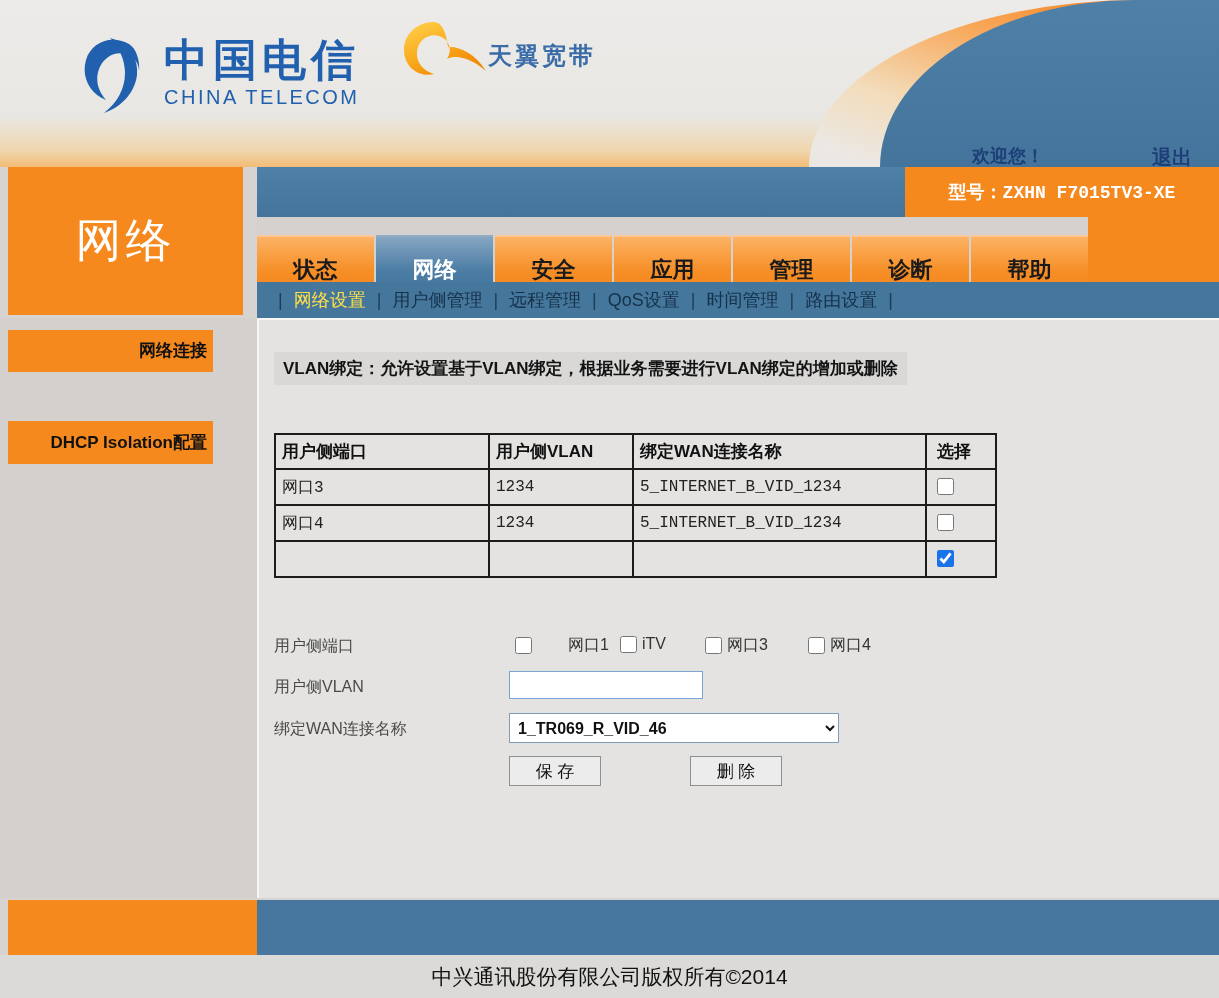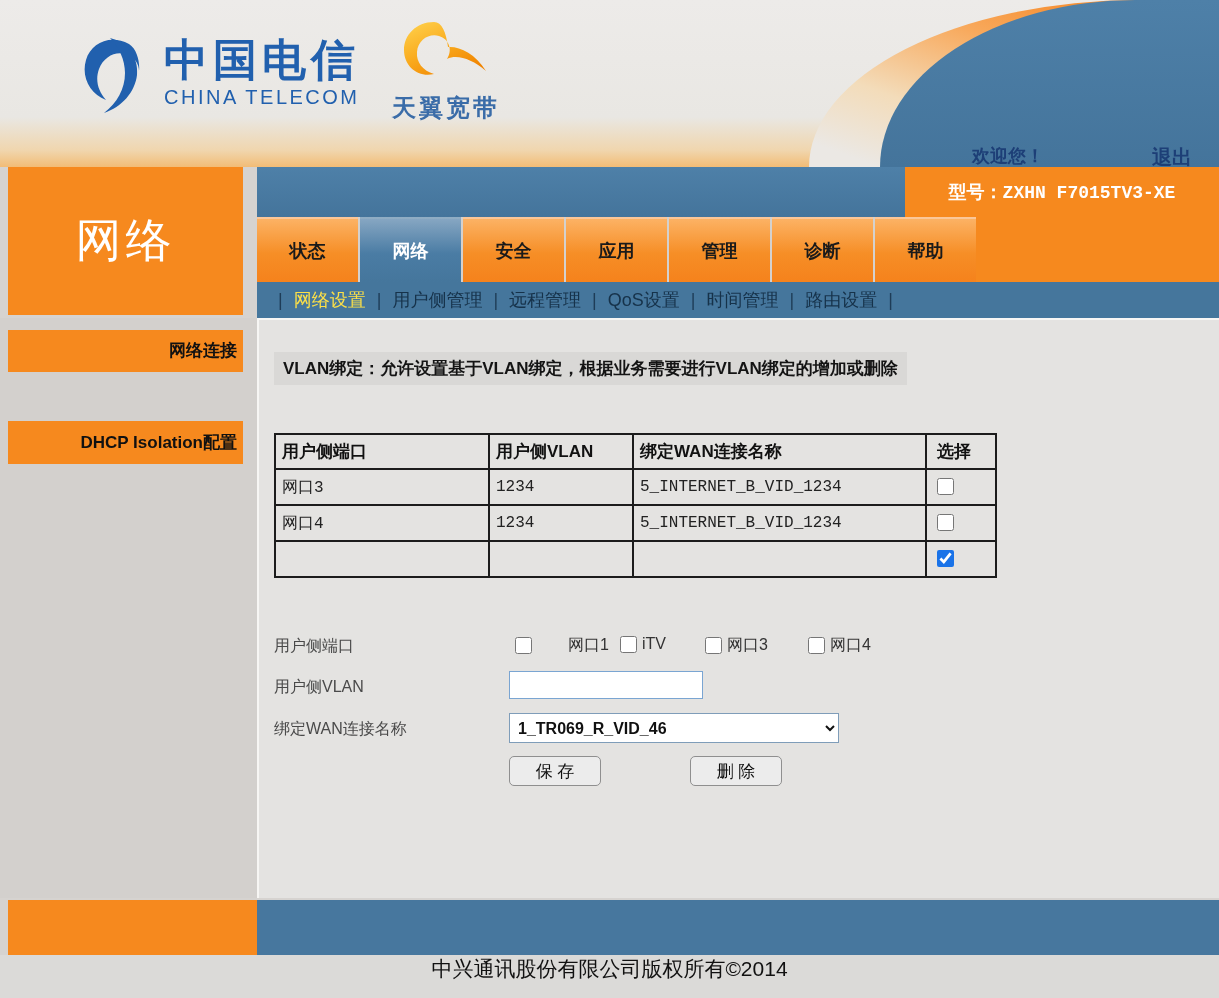--- a/index.html
+++ b/index.html
@@ -12,55 +12,55 @@
   .swoosh-orange{position:absolute;right:0;top:0;width:410px;height:167px;
           border-top-left-radius:330px 167px;
           background:linear-gradient(200deg,#f5831f 8%,#f8a95c 38%,#f3dcba 68%,#ebe8e4 92%);}
   .blue-corner{position:absolute;right:0;top:0;width:339px;height:167px;
           border-top-left-radius:257px 168px;
           background:linear-gradient(180deg,#4e80a8 0%,#44749b 100%);}
   .logo-ct{position:absolute;left:82px;top:34px;display:flex;align-items:flex-start;gap:20px;}
   .logo-ct .txt{display:flex;flex-direction:column;}
   .brand-cn{font-size:44px;font-weight:bold;color:#2160ae;letter-spacing:5px;line-height:52px;}
   .brand-en{font-size:20px;font-weight:normal;color:#2160ae;letter-spacing:2.5px;line-height:22px;}
-  .logo-ty{position:absolute;left:392px;top:20px;display:flex;flex-direction:column;align-items:flex-start;}
+  .logo-ty{position:absolute;left:392px;top:20px;display:flex;flex-direction:row;align-items:center;}
   .ty-label{font-size:24px;font-weight:bold;color:#3a6ca8;letter-spacing:3px;margin-top:2px;}
   .welcome{position:absolute;left:972px;top:144px;font-size:18px;font-weight:bold;color:#1d3f77;}
   .logout{position:absolute;left:1152px;top:144px;font-size:20px;font-weight:bold;color:#1d3f77;cursor:pointer;text-decoration:none;}
 
   
   .titlebar{position:absolute;left:257px;top:167px;width:962px;height:50px;
             background:linear-gradient(180deg,#4e80a8,#44749b);}
   .gateway{position:absolute;left:500px;top:13px;width:400px;text-align:right;
            color:#f2f4f6;font-size:18px;font-weight:bold;font-family:"Liberation Mono","Liberation Sans",monospace;}
   .model-badge{position:absolute;left:905px;top:167px;width:314px;height:52px;background:#f6891e;
            color:#fff;font-size:18px;font-weight:bold;text-align:center;line-height:52px;
            font-family:"Liberation Mono","Liberation Sans",monospace;}
 
   
   .tabbar{position:absolute;left:257px;top:217px;width:962px;height:65px;background:#f6891e;}
   .tabs{position:absolute;left:0;top:0;display:flex;gap:2px;background:#d4d1ce;}
-  .tab{width:101px;height:65px;line-height:65px;text-align:center;font-size:18px;font-weight:bold;color:#1a1a1a;
+  .tab{width:117px;height:65px;line-height:65px;text-align:center;font-size:22px;font-weight:bold;color:#1a1a1a;
        background:linear-gradient(180deg,#fcb264 0%,#f68e26 55%,#f5821c 100%);
-       border-top:2px solid rgba(255,255,255,.55);box-sizing:border-box;cursor:pointer;}
+       border-top:2px solid rgba(255,255,255,.55);box-sizing:border-box;cursor:pointer;margin-top:18px;}
   .tab.active{background:linear-gradient(180deg,#86a6c2 0%,#4a7ca4 55%,#45769c 100%);
        color:#fff;border-top:2px solid rgba(255,255,255,.4);}
 
   
   .subnav{position:absolute;left:257px;top:282px;width:962px;height:36px;background:#45769c;
           display:flex;align-items:center;padding-left:10px;box-sizing:border-box;font-size:18px;}
   .subnav .sep{color:#1e3c57;margin:0 11px;}
   .subnav .sn-item{color:#16324a;cursor:pointer;}
   .subnav .sn-item.active{color:#fde047;}
 
   
   .side-title{position:absolute;left:8px;top:167px;width:235px;height:148px;background:#f6891e;
           display:flex;align-items:center;justify-content:center;color:#fff;font-size:46px;letter-spacing:4px;}
   .side-col{position:absolute;left:0;top:318px;width:257px;height:580px;background:#d3d0cd;}
-  .side-item{position:absolute;left:8px;width:235px;height:42px;line-height:42px;text-align:right;
+  .side-item{position:absolute;left:8px;width:205px;height:42px;line-height:42px;text-align:right;
           padding-right:6px;box-sizing:border-box;font-size:17px;font-weight:bold;background:#f6891e;color:#111;cursor:pointer;}
   .side-item.active{background:#47779e;color:#fff;}
   .si-0{top:12px;} .si-1{top:57px;height:43px;line-height:43px;} .si-2{top:103px;height:43px;line-height:43px;}
 
   
   .content{position:absolute;left:257px;top:318px;width:962px;height:580px;background:#e4e3e1;
            border-left:2px solid #f7f6f4;border-top:2px solid #f7f6f4;box-sizing:border-box;}
   .desc{position:absolute;left:15px;top:32px;background:#d9d8d6;padding:5px 9px;
         font-size:17px;font-weight:bold;color:#141414;}
   table.vtable{position:absolute;left:15px;top:113px;border-collapse:collapse;table-layout:fixed;}
@@ -73,28 +73,28 @@
   input[type=checkbox]{width:17px;height:17px;margin:0;accent-color:#1a73e8;vertical-align:middle;cursor:pointer;}
 
   .f-label{position:absolute;left:15px;font-size:16px;color:#4a4a4a;}
   .cb-pair{position:absolute;top:315px;display:flex;align-items:center;gap:5px;font-size:16px;color:#333;}
   .cb-0{left:256px;gap:36px;} .cb-1{left:361px;} .cb-2{left:446px;} .cb-3{left:549px;}
   .vlan-input{position:absolute;left:250px;top:351px;width:184px;height:26px;border:1px solid #7aa5d2;
         background:#fff;font-size:15px;padding:0 4px;}
   .wan-select{position:absolute;left:250px;top:393px;width:330px;height:30px;border:1px solid #7f9db9;
         background:#fff;font-size:16px;font-weight:600;color:#111;padding:0 4px;}
   .btn{position:absolute;top:436px;width:92px;height:30px;background:#ececec;border:1.5px solid #8f8f8f;
-        border-radius:5px;font-size:17px;color:#111;cursor:pointer;font-family:"Liberation Sans",sans-serif;}
+        border-radius:0;font-size:17px;color:#111;cursor:pointer;font-family:"Liberation Sans",sans-serif;}
   .btn-save{left:250px;} .btn-del{left:431px;}
 
   
   .foot-orange{position:absolute;left:8px;top:900px;width:249px;height:55px;background:#f6891e;}
   .foot-blue{position:absolute;left:257px;top:900px;width:962px;height:55px;background:#47779e;}
   .copyright{position:absolute;left:0;top:955px;width:1219px;height:43px;background:#dbdad8;
-        display:flex;align-items:flex-start;justify-content:center;font-size:21px;color:#111;}
+        display:flex;align-items:center;justify-content:center;font-size:21px;color:#111;}
 </style>
 </head>
 <body>
 
 <div class="page">
 
   <div class="header">
     <div class="swoosh-orange"></div>
     <div class="blue-corner"></div>
 

